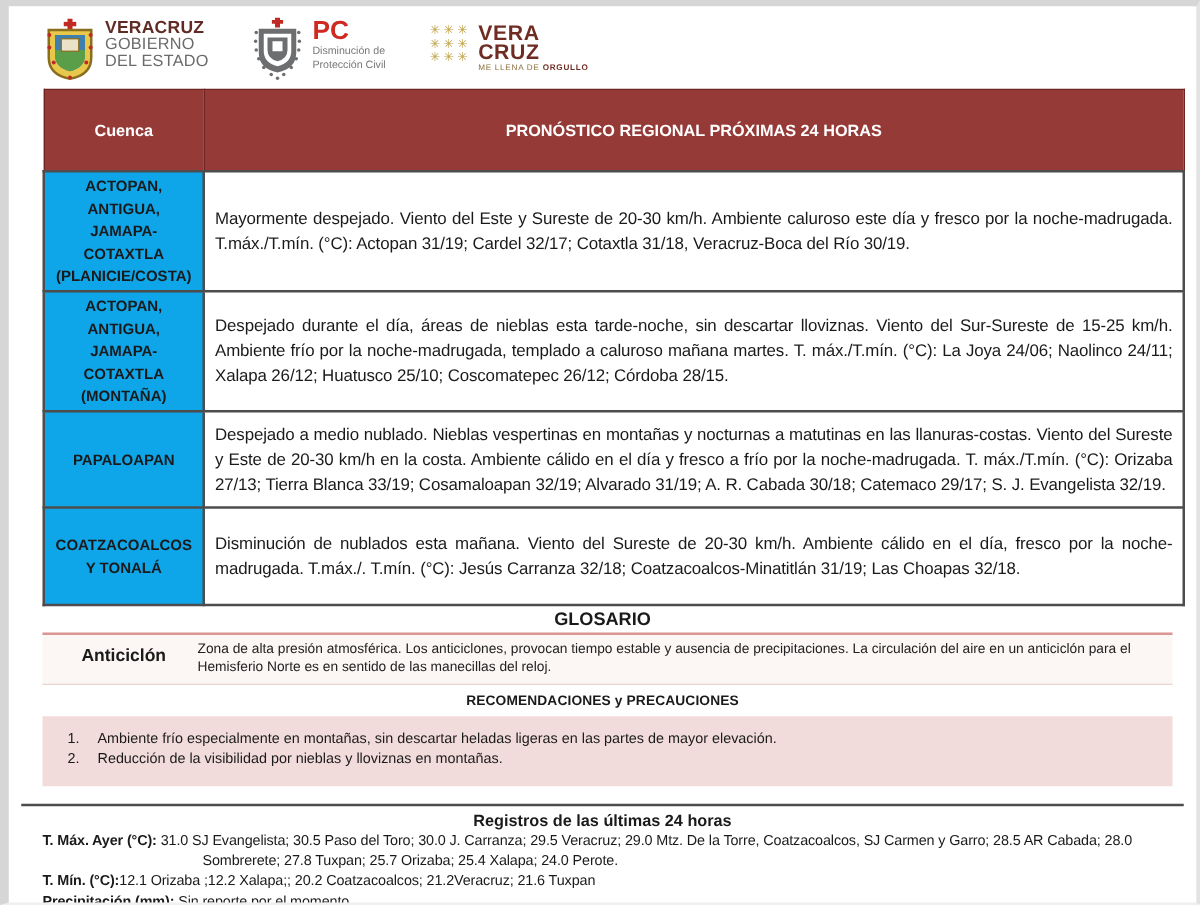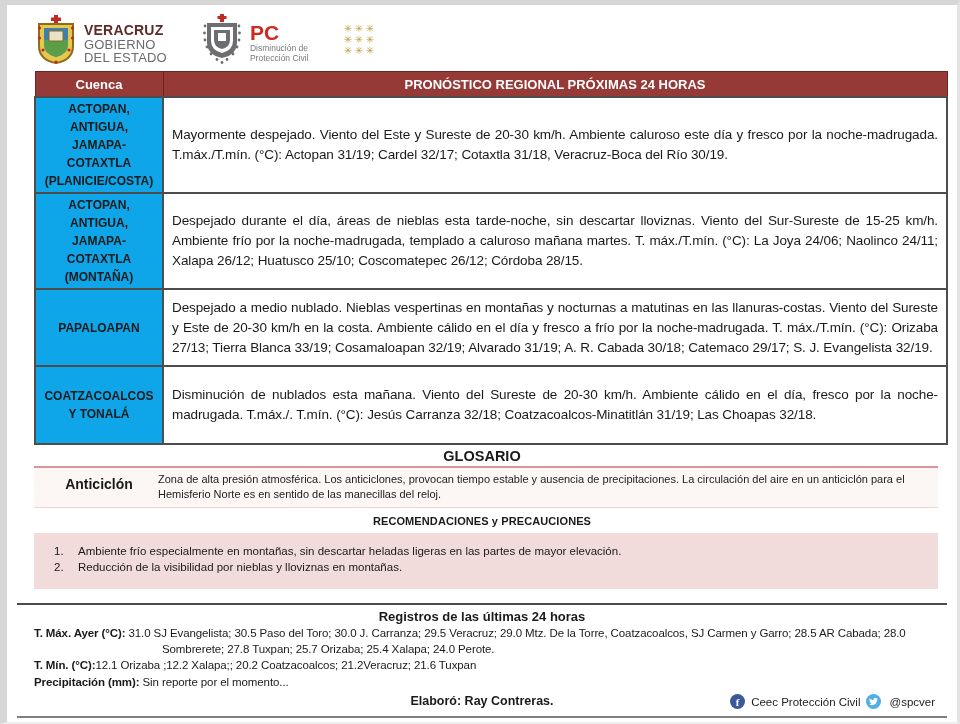--- a/index.html
+++ b/index.html
@@ -5,41 +5,41 @@
   html,body{margin:0;padding:0;background:#ffffff;}
   .page{
     position:relative;width:960px;height:724px;box-sizing:border-box;
     background:#ffffff;overflow:hidden;
     border-top:5px solid #d6d6d6;border-left:7px solid #d6d6d6;
     border-right:3px solid #e3e3e3;border-bottom:2px solid #efefef;
     font-family:"Liberation Sans",sans-serif;color:#1a1a1a;
   }
   
   .hdr{display:flex;align-items:center;height:60px;padding:4px 18px 0 28px;}
-  .logo{display:flex;align-items:flex-end;gap:7px;}
+  .logo{display:flex;align-items:flex-start;gap:7px;}
   .logo + .logo{margin-left:34px;}
   .crest{width:42px;height:50px;}
   .logo-txt{line-height:1.02;}
   .estado-l1{font-weight:bold;font-size:14px;color:#5f2b24;letter-spacing:.2px;}
   .estado-l2,.estado-l3{font-size:13px;color:#6b6b6b;letter-spacing:.2px;}
   .pc-abbr{font-weight:bold;font-size:21px;color:#cf2a21;line-height:1;}
   .pc-sub{font-size:8.5px;color:#77787a;line-height:1.25;}
   .vc-pattern{display:grid;grid-template-columns:repeat(3,11px);grid-auto-rows:11px;
     color:#bfa045;font-size:10px;line-height:11px;text-align:center;}
   .vc-wordmark{font-weight:bold;font-size:17px;color:#6e2c23;line-height:.9;letter-spacing:.5px;}
   .vc-tag{font-size:6.5px;color:#8a6d3b;letter-spacing:.6px;margin-top:3px;}
   .vc-tag b{color:#6e2c23;}
   .hdr-title{margin-left:auto;font-weight:bold;font-size:13px;color:#c00000;
     align-self:flex-end;padding-bottom:10px;letter-spacing:.1px;}
   
   .fc-table{margin:2px 19px 0 27px;border-collapse:collapse;width:914px;table-layout:fixed;}
   .fc-table col.c1{width:128px;}
   .fc-table th{
     background:#963a38;color:#ffffff;font-weight:bold;font-size:13px;
-    border:1px solid #6e2423;height:24px;padding:0;
+    border:1px solid #6e2423;height:24px;padding:20px;
   }
   .fc-table td{border:2px solid #4d4d4d;vertical-align:middle;box-sizing:border-box;}
   td.cuenca{
     background:#0ea5e9;font-weight:bold;font-size:12px;text-align:center;
     line-height:18px;white-space:pre-line;padding:2px 3px;
   }
   td.fc{
     background:#ffffff;font-size:13.5px;line-height:20px;text-align:justify;
     padding:6px 8px;letter-spacing:-.1px;
   }
@@ -143,20 +143,29 @@
         <span>✳</span>
           <span>✳</span>
           <span>✳</span>
         <span>✳</span>
           <span>✳</span>
           <span>✳</span>
         <span>✳</span>
           <span>✳</span>
           <span>✳</span>
       </div>
+      <div class="logo-txt">
+        <div class="vc-wordmark">
+          <span>VERA</span><br>
+          <span>CRUZ</span>
+        </div>
+        <div class="vc-tag">
+          <span>ME LLENA DE </span><b>ORGULLO</b>
+        </div>
+      </div>
     </div>
 
   </div>
 
   <table class="fc-table">
     <colgroup>
         <col class="c1">
         <col>
       </colgroup>
     <tbody>

